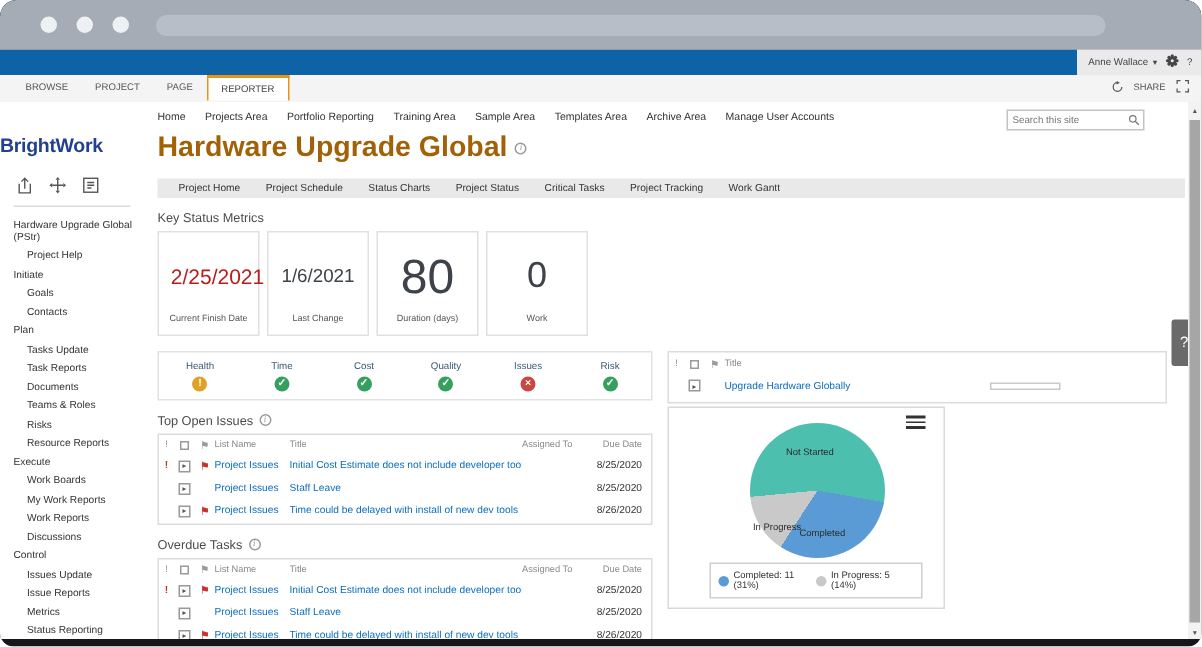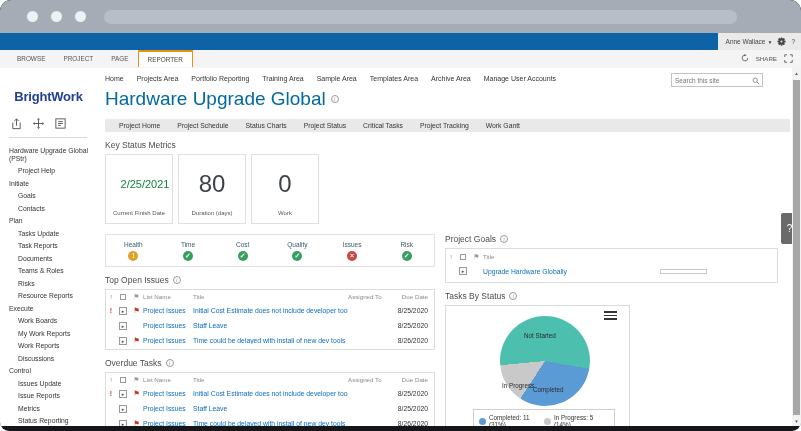--- a/index.html
+++ b/index.html
@@ -18,30 +18,30 @@
   .user-menu{display:flex;align-items:center;gap:2px;cursor:default}
   .caret{font-size:5px;color:#444}
   
   .ribbon{height:18px;background:#f4f4f4;display:flex;align-items:stretch;position:relative;border-bottom:1px solid #f4f4f4}
   .rtabs{display:flex;margin-left:8px;font-size:6.4px;color:#555}
   .rtab{padding:0 9px;display:flex;align-items:center}
   .rtab.active{background:#fff;border:1px solid #e89217;border-top-width:2px;border-bottom:none;color:#444}
   .ribbon-right{position:absolute;right:8px;top:0;height:100%;display:flex;align-items:center;gap:7px;font-size:6.2px;color:#555}
   
   .head{display:flex;height:44px}
-  .head-left{width:97px;display:flex;align-items:center;justify-content:center;padding-top:12px;flex-shrink:0}
+  .head-left{width:97px;display:flex;align-items:center;justify-content:flex-start;padding-top:12px;flex-shrink:0}
   .brand{font-size:13px;font-weight:bold;letter-spacing:-0.2px}
   .head-right{flex:1;position:relative;padding-left:8px}
   .nav-row{display:flex;align-items:center;gap:13px;font-size:7px;color:#333;margin-top:7px;padding-right:130px;flex-wrap:nowrap}
   .navlink{white-space:nowrap;cursor:pointer}
   .search{position:absolute;right:38px;top:5px;width:92px;height:14px;border:1px solid #c3c3c3;display:flex;align-items:center;background:#fff}
   .search input{border:0;flex:1;min-width:0;font-size:6.5px;padding:0 3px;outline:none;color:#444;background:transparent;font-family:"Liberation Sans",sans-serif}
   .search input::placeholder{color:#767676}
   .title-row{margin-top:6px;display:flex;align-items:center;gap:5px}
-  .page-title{font-size:19px;color:#0369a1;font-weight:normal}
+  .page-title{font-size:19px;color:#a16207;font-weight:bold}
   .info-i{width:8px;height:8px;border:1px solid #9a9a9a;border-radius:50%;color:#9a9a9a;font-size:5.5px;line-height:6px;display:inline-flex;align-items:center;justify-content:center;font-family:"DejaVu Serif",serif;font-style:italic;flex-shrink:0}
   
   .bodyrow{display:flex}
   .sidebar{width:97px;flex-shrink:0;padding:3px 0 0 9px}
   .side-icons{display:flex;gap:9px;margin:2px 0 7px 1px}
   .side-icons svg{display:block}
   .side-divider{height:1px;background:#dcdcdc;margin:0 10px 9px 0}
   .side-nav{font-size:6.8px;color:#333}
   .side-item{margin-bottom:5px;line-height:7.5px;cursor:pointer;padding-right:6px}
   .side-item.lvl1{padding-left:9px}
@@ -259,25 +259,29 @@
             <a class="subnav-link">Critical Tasks</a>
             <a class="subnav-link">Project Tracking</a>
             <a class="subnav-link">Work Gantt</a>
           </div>
 
         <div class="section-h">
             <span>Key Status Metrics</span>
           </div>
         <div class="tiles">
             <div class="tile">
-              <div class="tile-value" style="color: #15803d; font-size: 11px; margin-left: 12px;">2/25/2021</div>
+              <div class="tile-value" style="color: #b91c1c; font-size: 14px; margin-left: 12px;">2/25/2021</div>
               <div class="tile-label">Current Finish Date</div>
             </div>
             <div class="tile">
-              <div class="tile-value" style="color: rgb(61, 67, 72); font-size: 24px;">80</div>
+              <div class="tile-value" style="color: rgb(61, 67, 72); font-size: 12.5px;">1/6/2021</div>
+              <div class="tile-label">Last Change</div>
+            </div>
+            <div class="tile">
+              <div class="tile-value" style="color: rgb(61, 67, 72); font-size: 32px;">80</div>
               <div class="tile-label">Duration (days)</div>
             </div>
             <div class="tile">
               <div class="tile-value" style="color: rgb(61, 67, 72); font-size: 24px;">0</div>
               <div class="tile-label">Work</div>
             </div>
           </div>
 
         <div class="cols">
           <div class="col-left">
@@ -405,24 +409,20 @@
                   <span class="c-flag flag-mark">⚑</span>
                   <a class="c-list link">Project Issues</a>
                   <a class="c-title link">Time could be delayed with install of new dev tools</a>
                   <span class="c-assigned"></span>
                   <span class="c-due">8/26/2020</span>
                 </div>
               </div>
           </div>
 
           <div class="col-right">
-            <div class="section-h">
-              <span>Project Goals</span>
-                <span class="info-i">i</span>
-            </div>
             <div class="goals-box">
               <div class="it-row it-head">
                 <span class="c-alert">!</span>
                 <span class="c-item">
                     <span class="hdr-box"></span>
                   </span>
                 <span class="c-flag hd-flag">⚑</span>
                 <span class="c-title">Title</span>
               </div>
               <div class="it-row goals-row">
@@ -430,24 +430,20 @@
                 <span class="c-item">
                     <span class="expand-icon">▸</span>
                   </span>
                 <span class="c-flag"></span>
                 <a class="link goal-link">Upgrade Hardware Globally</a>
                 <span class="pbar"></span>
                 <span class="pbar-gap"></span>
               </div>
             </div>
 
-            <div class="section-h">
-              <span>Tasks By Status</span>
-                <span class="info-i">i</span>
-            </div>
             <div class="chart-box">
               <div class="burger">
                   <div></div>
                   <div></div>
                   <div></div>
                 </div>
               <div class="pie" style="background: conic-gradient(from 100deg, rgb(91, 155, 213) 0deg, rgb(91, 155, 213) 113.143deg, rgb(201, 201, 201) 113.143deg, rgb(201, 201, 201) 164.571deg, rgb(76, 191, 174) 164.571deg, rgb(76, 191, 174) 360deg);">
                   <span class="pie-label pie-label-0">Completed</span>
                   <span class="pie-label pie-label-1">In Progress</span>
                   <span class="pie-label pie-label-2">Not Started</span>

